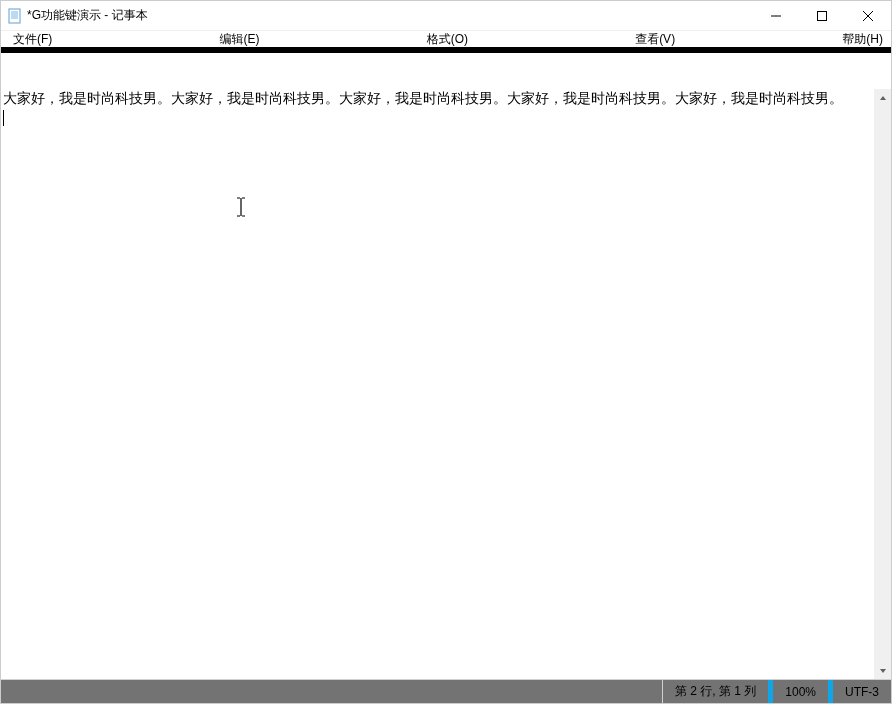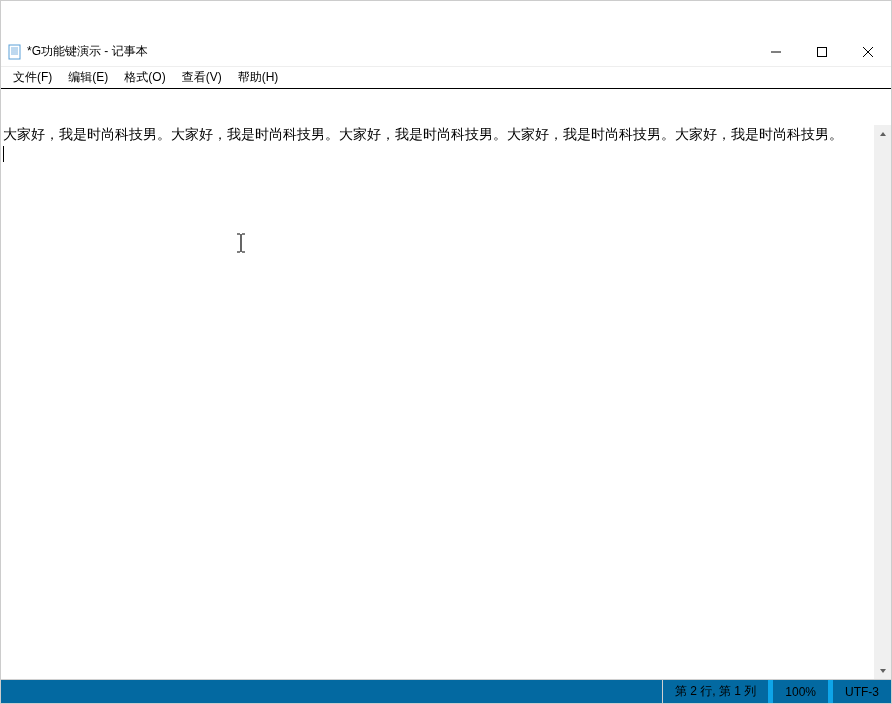--- a/index.html
+++ b/index.html
@@ -14,21 +14,20 @@
       flex-direction: column;
       border: 1px solid #cccccc;
     }
     .titlebar {
       height: 30px;
       background: #ffffff;
       display: flex;
       align-items: center;
       padding-left: 6px;
       border-bottom: 1px solid #eeeeee;
-      margin-top: 36px;
     }
     .titlebar-icon {
       width: 16px;
       height: 16px;
       margin-right: 4px;
       display: inline-flex;
       align-items: center;
       justify-content: center;
     }
     .titlebar-icon svg { width: 16px; height: 16px; }
@@ -52,21 +51,22 @@
       border: none;
       cursor: pointer;
     }
     .win-btn svg { width: 10px; height: 10px; }
     .menubar {
       height: 22px;
       display: flex;
       align-items: center;
       padding-left: 4px;
       background: #ffffff;
-      border-bottom: 1px solid #000000;
+      border-bottom: 6px solid #000000;
+      justify-content: space-between;
     }
     .menu-item {
       padding: 2px 8px;
       font-size: 12px;
       color: #000000;
       cursor: pointer;
     }
     .text-area {
       flex: 1;
       position: relative;
@@ -116,21 +116,21 @@
       justify-content: center;
       background: #f0f0f0;
       cursor: pointer;
     }
     .scroll-track {
       flex: 1;
       background: #f0f0f0;
     }
     .statusbar {
       height: 24px;
-      background: #0369a1;
+      background: #737373;
       border-top: 1px solid #d0d0d0;
       display: flex;
       align-items: center;
       font-size: 12px;
       color: #000000;
     }
     .status-spacer { flex: 1; }
     .status-cell {
       padding: 0 12px;
       height: 100%;

